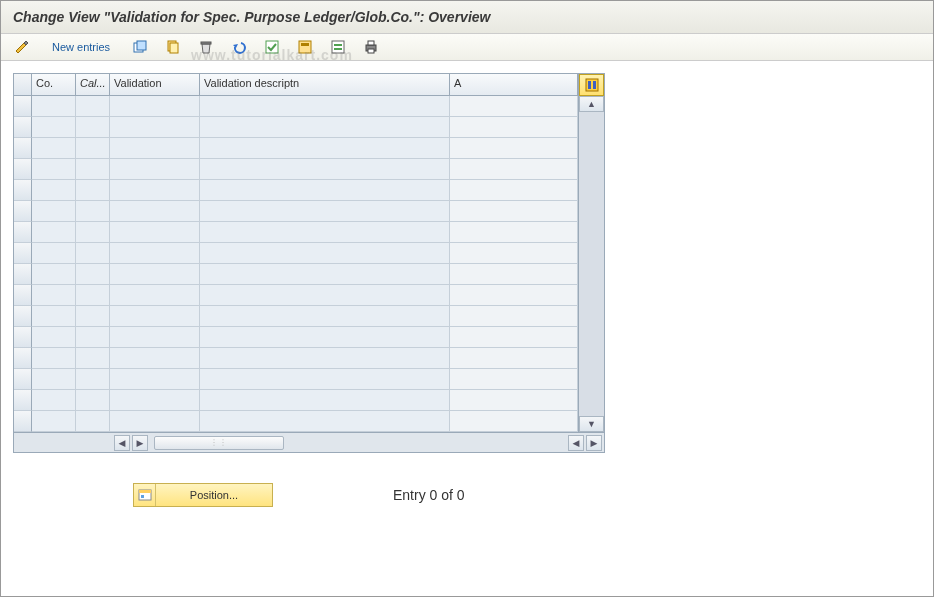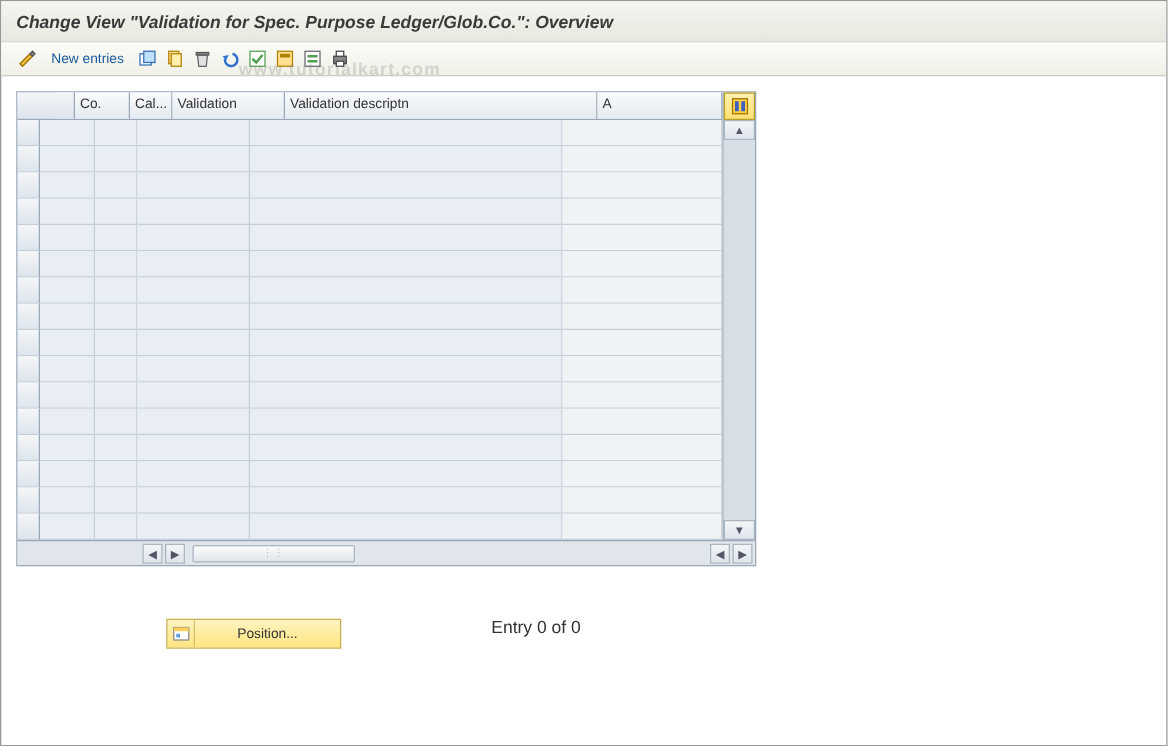--- a/index.html
+++ b/index.html
@@ -23,21 +23,21 @@
       font-style: italic;
       font-weight: bold;
       color: #3a3a3a;
     }
     .toolbar {
       background: linear-gradient(#fcfcf8, #f0f0e8);
       padding: 4px 12px;
       border-bottom: 1px solid #ccc;
       display: flex;
       align-items: center;
-      gap: 4px;
+      gap: 15px;
     }
     .tb-link {
       color: #1a5a9e;
       font-size: 11px;
       padding: 2px 6px;
       cursor: pointer;
     }
     .tb-icon {
       width: 18px;
       height: 18px;
@@ -73,38 +73,37 @@
       flex: 1;
       display: flex;
       flex-direction: column;
       min-width: 0;
     }
     .table-header {
       display: flex;
       background: linear-gradient(#f4f6f8, #dde5ed);
       border-bottom: 1px solid #9aa9b8;
       height: 22px;
-      padding-left: 28px;
     }
     .th {
       border-right: 1px solid #9aa9b8;
       padding: 3px 4px;
       font-size: 11px;
       color: #333;
       overflow: hidden;
       white-space: nowrap;
       background: linear-gradient(#f8fafc, #e5ebf1);
     }
     .row-selector-col {
       width: 18px;
       border-right: 1px solid #9aa9b8;
       background: linear-gradient(#f4f6f8, #dde5ed);
     }
     .th-co { width: 44px; }
-    .th-cal { width: 34px; }
+    .th-cal { width: 34px; font-style: italic; }
     .th-val { width: 90px; }
     .th-desc { width: 250px; }
     .th-a { width: 16px; flex: 1; }
     .table-body {
       flex: 1;
       overflow: hidden;
     }
     .trow {
       display: flex;
       height: 21px;
@@ -223,21 +222,20 @@
       width: 140px;
       height: 24px;
       background: linear-gradient(#fff4c0, #ffe480);
       border: 1px solid #c8b050;
       border-radius: 0;
       display: flex;
       align-items: center;
       cursor: pointer;
       font-size: 11px;
       color: #333;
-      margin-top: 12px;
     }
     .position-btn .pos-icon {
       width: 22px;
       height: 22px;
       border-right: 1px solid #d4c06a;
       display: flex;
       align-items: center;
       justify-content: center;
     }
     .position-btn span.lbl {

